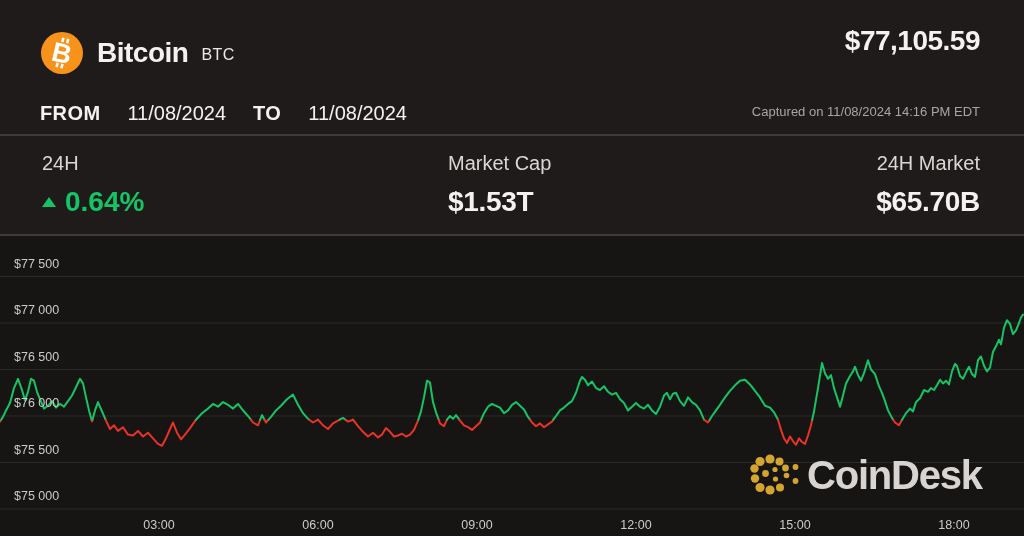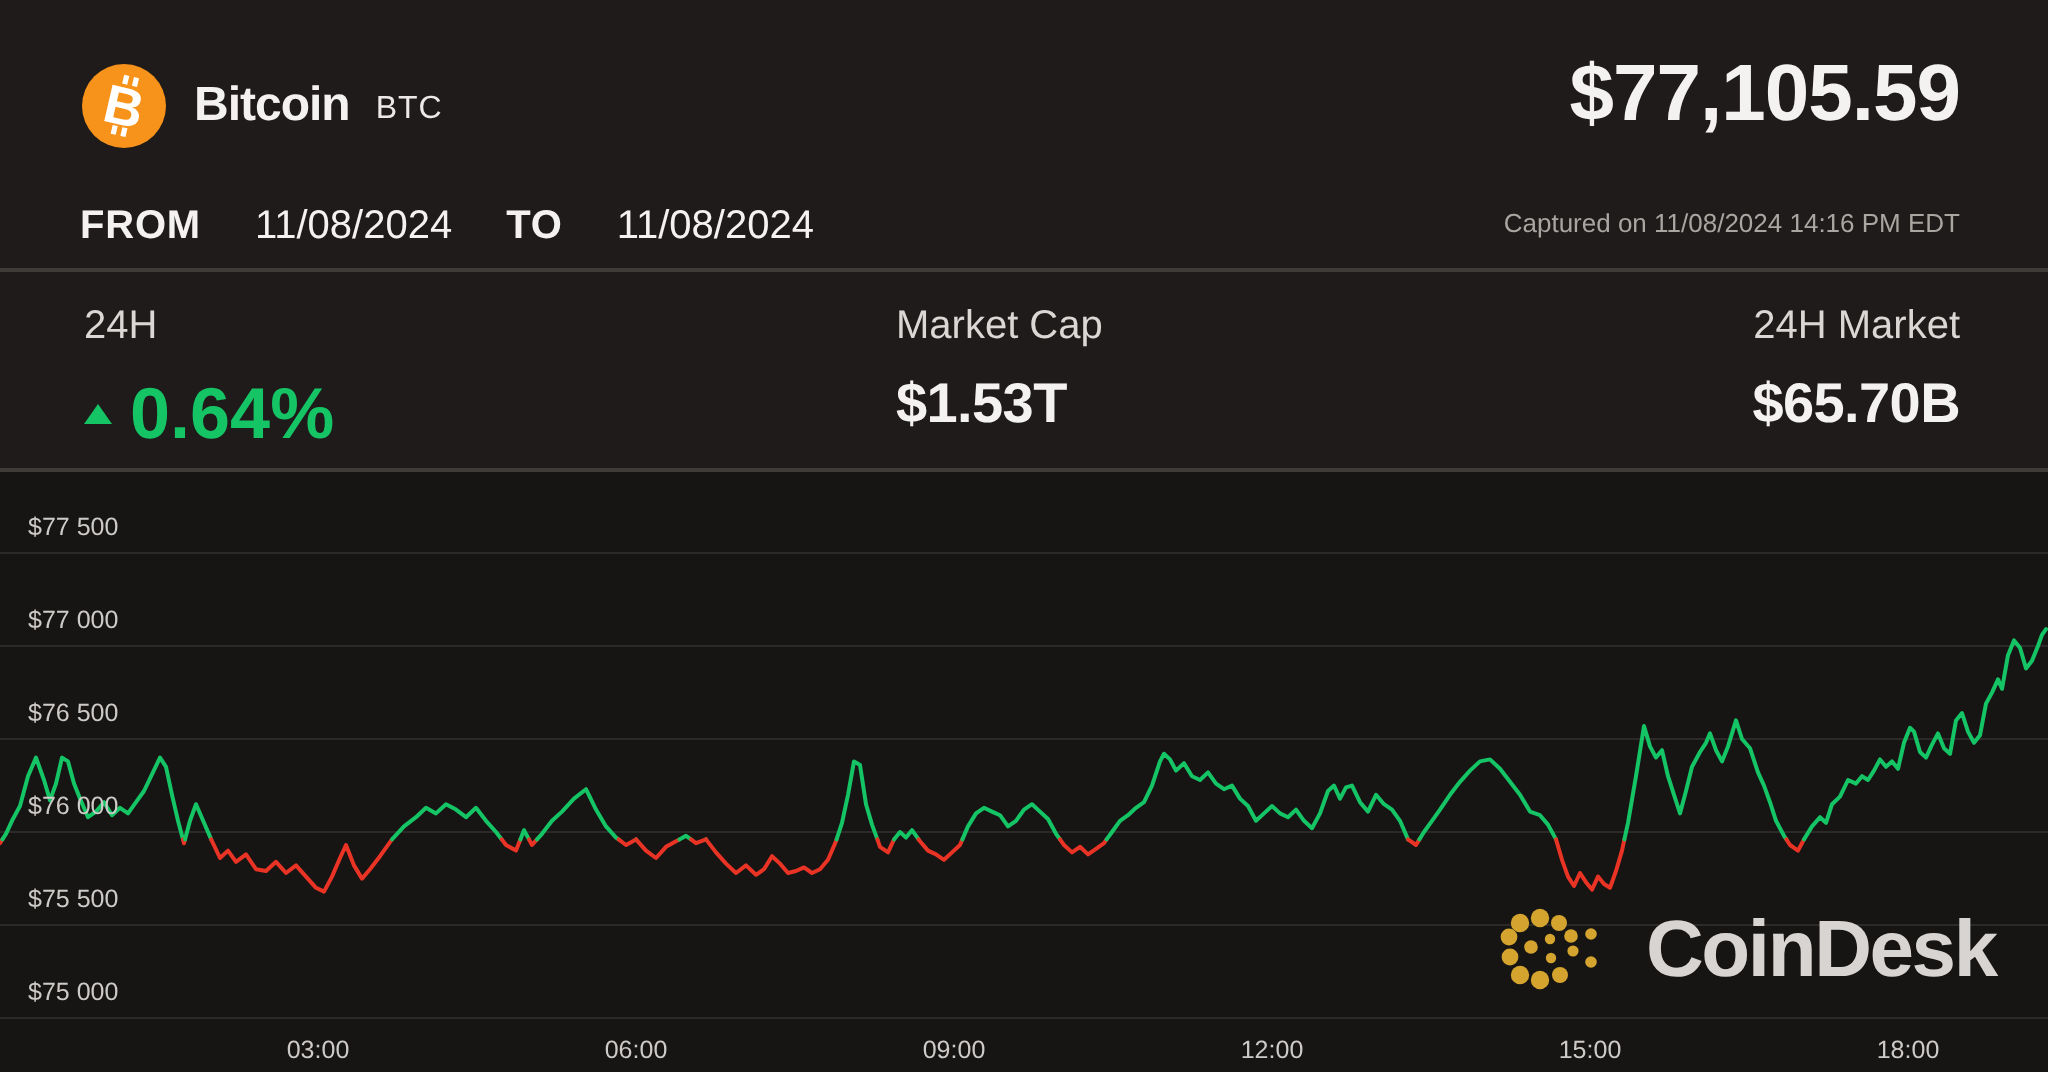--- a/index.html
+++ b/index.html
@@ -1,42 +1,42 @@
 <!DOCTYPE html>
 <html style="--background_header: #1e1b1a; --background_chart: #171514; --divider: #3e3b38; --accent_green: #15c465; --accent_red: #e93325; --bitcoin_orange: #f7931a; --coindesk_gold: #d4a42f; --text_primary: #f4f2f0; --text_secondary: #a9a5a1;"><head>
 <meta charset="utf-8">
 <style>
   html,body{margin:0;padding:0;background:#000;}
   .card{position:relative;width:1024px;height:536px;overflow:hidden;
         background:var(--background_chart,#171514);
         font-family:"Liberation Sans",sans-serif;-webkit-font-smoothing:antialiased;}
   .header{position:absolute;left:0;top:0;width:1024px;height:134px;background:var(--background_header,#1e1b1a);}
   .brand{position:absolute;left:40px;top:31px;display:flex;align-items:center;gap:13px;}
-  .coin-name{font-size:24px;font-weight:bold;color:var(--text_primary,#f4f2f0);letter-spacing:-0.5px;}
+  .coin-name{font-size:28px;font-weight:bold;color:var(--text_primary,#f4f2f0);letter-spacing:-0.5px;}
   .coin-symbol{font-size:16px;color:#eceae8;margin-top:3px;letter-spacing:0.5px;}
-  .price{position:absolute;right:44px;top:25px;font-size:40px;font-weight:bold;
+  .price{position:absolute;right:44px;top:25px;font-size:28px;font-weight:bold;
          color:var(--text_primary,#f4f2f0);letter-spacing:-0.5px;}
   .range-row{position:absolute;left:40px;top:102px;display:flex;gap:27px;align-items:baseline;
              font-size:20px;color:var(--text_primary,#f4f2f0);}
   .range-label{font-weight:bold;letter-spacing:0.4px;}
   .captured{position:absolute;right:44px;top:104px;font-size:13px;color:var(--text_secondary,#a9a5a1);}
   .divider{position:absolute;left:0;width:1024px;height:2px;background:var(--divider,#3e3b38);}
   .divider.d1{top:134px}.divider.d2{top:234px}
   .stats{position:absolute;left:0;top:136px;width:1024px;height:98px;background:var(--background_header,#1e1b1a);}
   .stat-col{position:absolute;top:16px;}
   .stat-col.c1{left:42px}.stat-col.c2{left:448px}.stat-col.c3{right:44px;text-align:right;}
   .stat-label{font-size:20px;color:#dad7d4;margin-bottom:11px;}
   .stat-value{font-size:28px;font-weight:bold;color:var(--text_primary,#f4f2f0);letter-spacing:-0.3px;}
   .stat-change{display:flex;align-items:center;gap:9px;color:var(--accent_green,#15c465);
-               font-size:36px;font-weight:bold;}
+               font-size:28px;font-weight:bold;}
   .tri-up{width:0;height:0;border-left:7px solid transparent;border-right:7px solid transparent;
           border-bottom:10px solid var(--accent_green,#15c465);}
   .chart{position:absolute;left:0;top:236px;width:1024px;height:352px;background:var(--background_chart,#171514);}
   .chart svg{position:absolute;left:0;top:0;}
-  .watermark{position:absolute;left:750px;top:452px;display:flex;align-items:center;gap:23px;}
+  .watermark{position:absolute;left:750px;top:452px;display:flex;align-items:center;gap:7px;}
   .watermark-text{font-size:40px;font-weight:bold;color:#d7d4d1;letter-spacing:-1.2px;}
 </style>
 </head>
 <body>
 
 <div class="card">
 
   <div class="header">
     <div class="brand">
       <svg width="44" height="44" viewBox="0 0 44 44">

